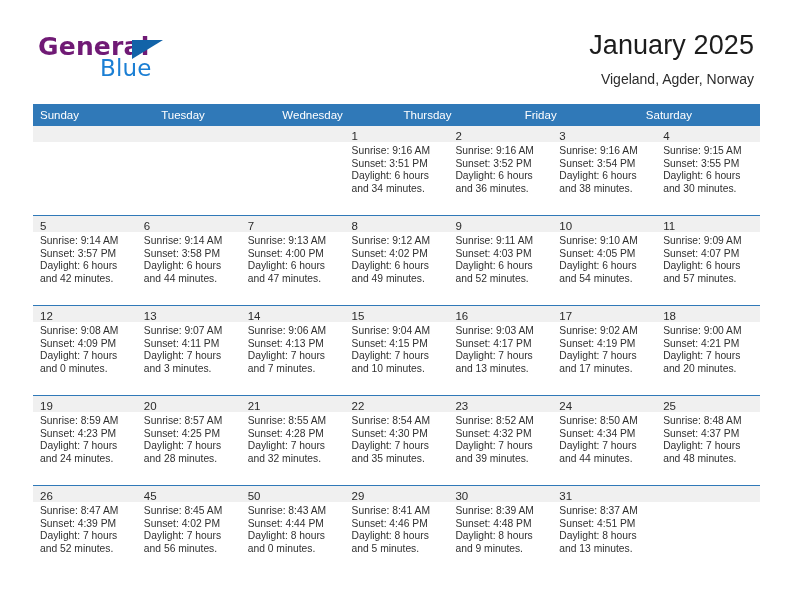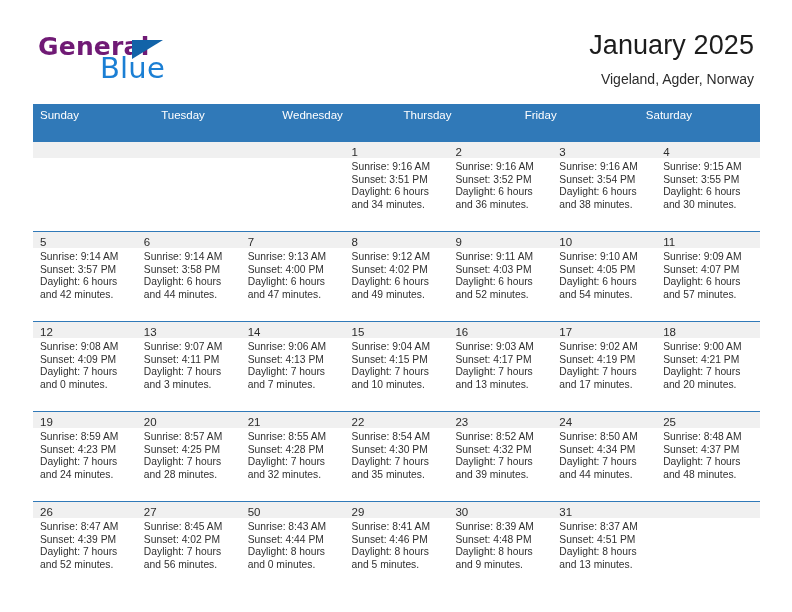--- a/index.html
+++ b/index.html
@@ -45,21 +45,21 @@
     font-weight: 700;
     letter-spacing: .2px;
     color: #701a75;
     line-height: 26px;
     font-family: "DejaVu Sans", sans-serif;
   }
   .brand-blue {
     position: absolute;
     left: 62px;
     top: 21px;
-    font-size: 29px;
+    font-size: 23px;
     font-weight: 400;
     letter-spacing: .2px;
     color: #1b7fd4;
     line-height: 26px;
     font-family: "DejaVu Sans", sans-serif;
     text-align: right;
   }
   .brand-flag {
     position: absolute;
     left: 94px;
@@ -94,21 +94,21 @@
   
   .calendar {
     position: absolute;
     left: 33px;
     top: 104px;
     width: 727px;
   }
   .weekhead {
     display: flex;
     background: #3079b8;
-    height: 38px;
+    height: 22px;
   }
   .weekhead .wh {
     flex: 1 1 0;
     color: #ffffff;
     font-size: 11.5px;
     line-height: 22px;
     padding-left: 7px;
     white-space: nowrap;
     overflow: hidden;
   }
@@ -433,21 +433,21 @@
             <div class="daycell">
               <div class="daynum-band"><span class="daynum">26</span></div>
               <div class="detail">
                 <div>Sunrise: 8:47 AM</div>
                 <div>Sunset: 4:39 PM</div>
                 <div>Daylight: 7 hours</div>
                 <div>and 52 minutes.</div>
               </div>
             </div>
             <div class="daycell">
-              <div class="daynum-band"><span class="daynum">27</span></div>
+              <div class="daynum-band"><span class="daynum">45</span></div>
               <div class="detail">
                 <div>Sunrise: 8:45 AM</div>
                 <div>Sunset: 4:02 PM</div>
                 <div>Daylight: 7 hours</div>
                 <div>and 56 minutes.</div>
               </div>
             </div>
             <div class="daycell">
               <div class="daynum-band"><span class="daynum">50</span></div>
               <div class="detail">

